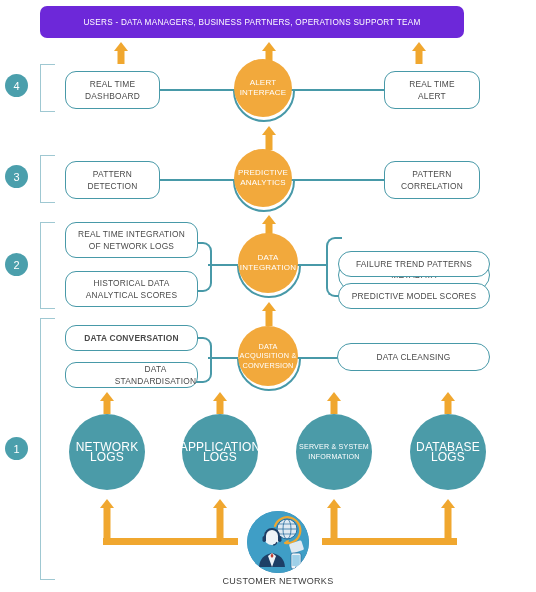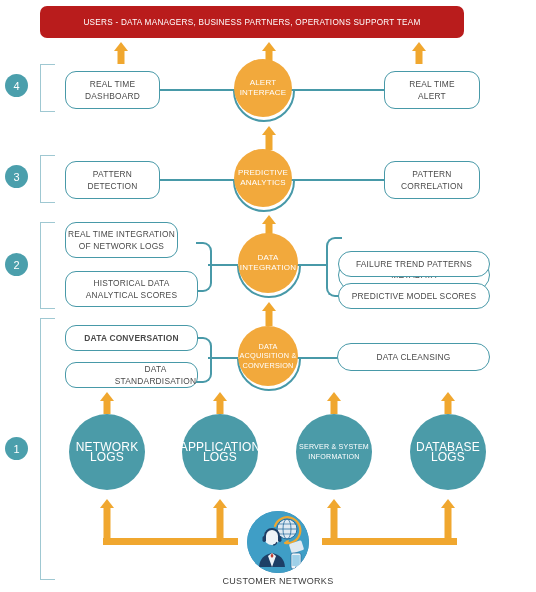--- a/index.html
+++ b/index.html
@@ -7,21 +7,21 @@
     width:536px;height:592px;
     background:#ffffff;
     font-family:"Liberation Sans", sans-serif;
     overflow:hidden;
   }
   #stage{position:relative;width:536px;height:592px;}
 
   
   .banner{
     position:absolute;left:40px;top:6px;width:424px;height:32px;
-    background:#b91c1c;border-radius:7px;
+    background:#6d28d9;border-radius:7px;
     display:flex;align-items:center;justify-content:center;
     color:#ffffff;font-size:8.2px;letter-spacing:.25px;
     text-align:center;
   }
 
   
   .numbadge{
     position:absolute;width:23px;height:23px;border-radius:50%;
     background:#4B9FAC;color:#ffffff;
     display:flex;align-items:center;justify-content:center;
@@ -197,21 +197,21 @@
   <div class="bracket" style="left:40px;top:222px;width:14px;height:85px;"></div>
 
   <div class="conn right" style="left:196px;top:242px;width:14px;height:46px;"></div>
   <div class="hline" style="left:208px;top:264px;width:30px;"></div>
 
   <div class="conn left" style="left:326px;top:237px;width:14px;height:56px;"></div>
   <div class="hline" style="left:288px;top:264px;width:40px;"></div>
 
   <div class="hubarc" style="left:237px;top:234px;width:60px;height:60px;"></div>
 
-  <div class="box" style="left:65px;top:222px;width:113px;height:36px;justify-content:center;">
+  <div class="box" style="left:65px;top:222px;width:133px;height:36px;justify-content:center;">
     <span>
       <span>REAL TIME INTEGRATION</span><br>
       <span>OF NETWORK LOGS</span>
     </span>
   </div>
   <div class="box" style="left:65px;top:271px;width:133px;height:36px;">
     <span>
       <span>HISTORICAL DATA</span><br>
       <span>ANALYTICAL SCORES</span>
     </span>

